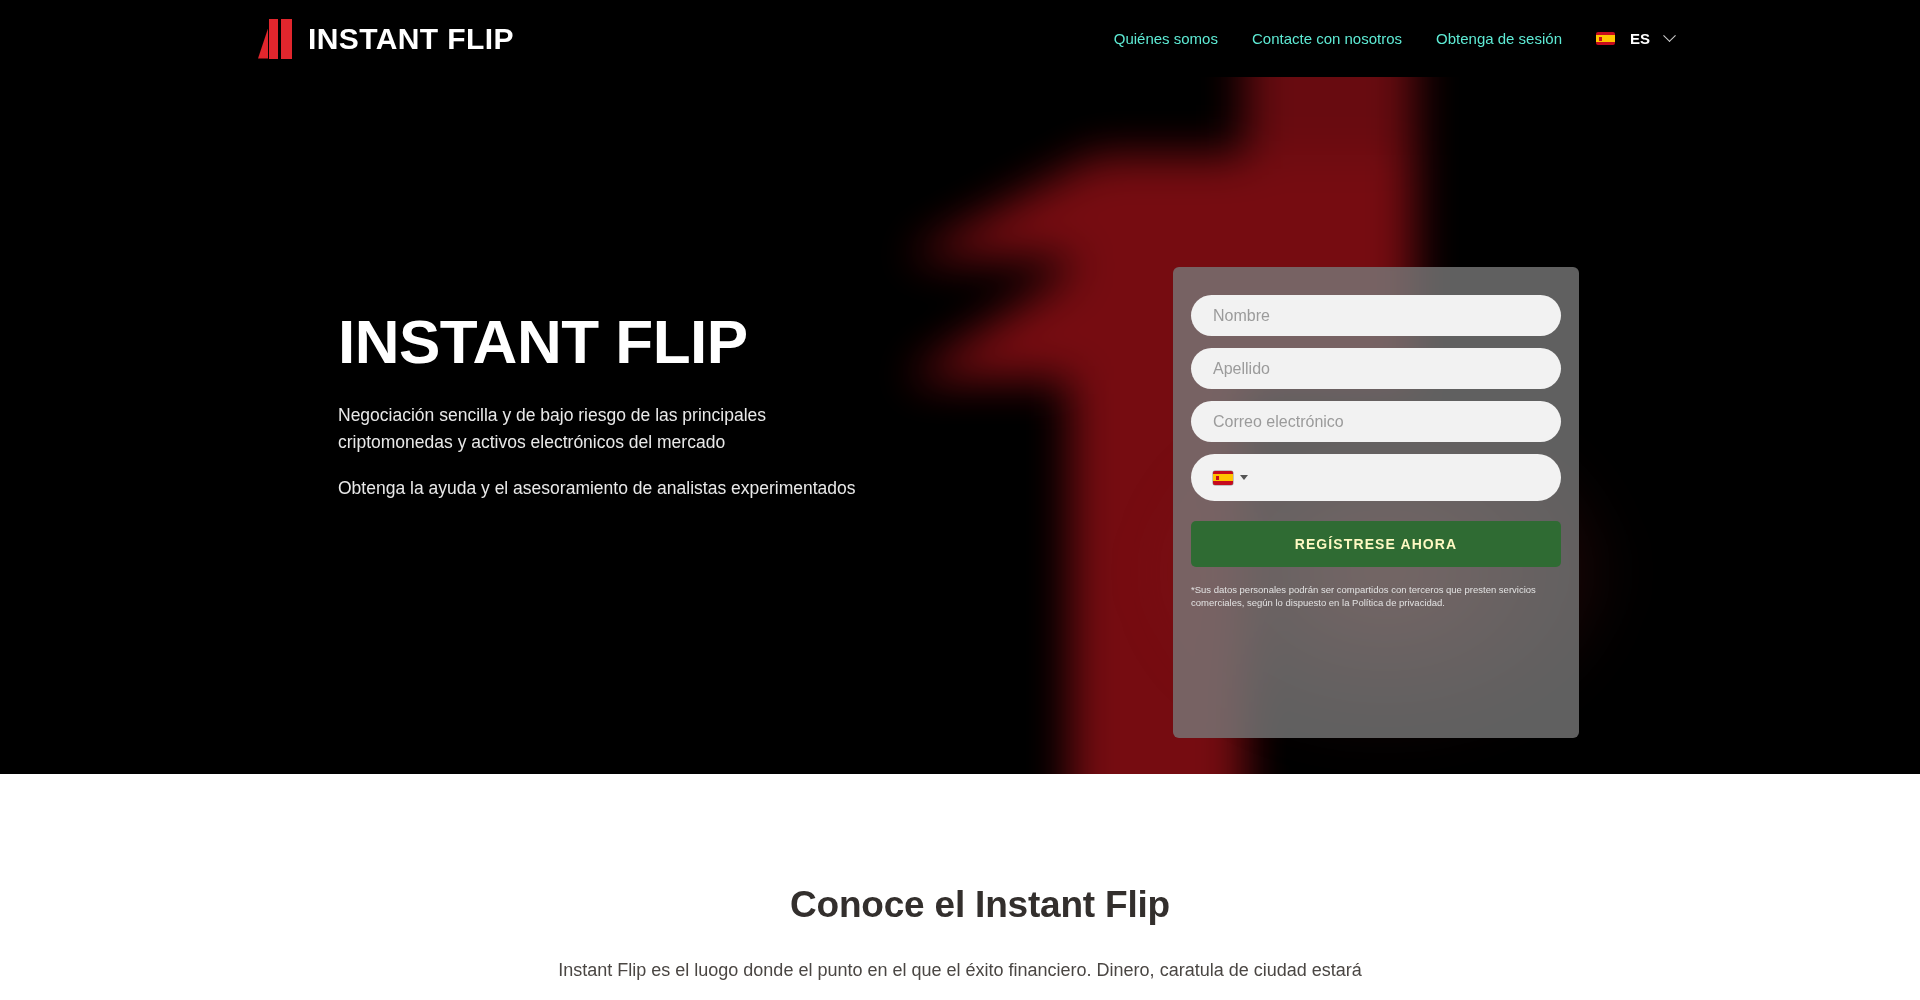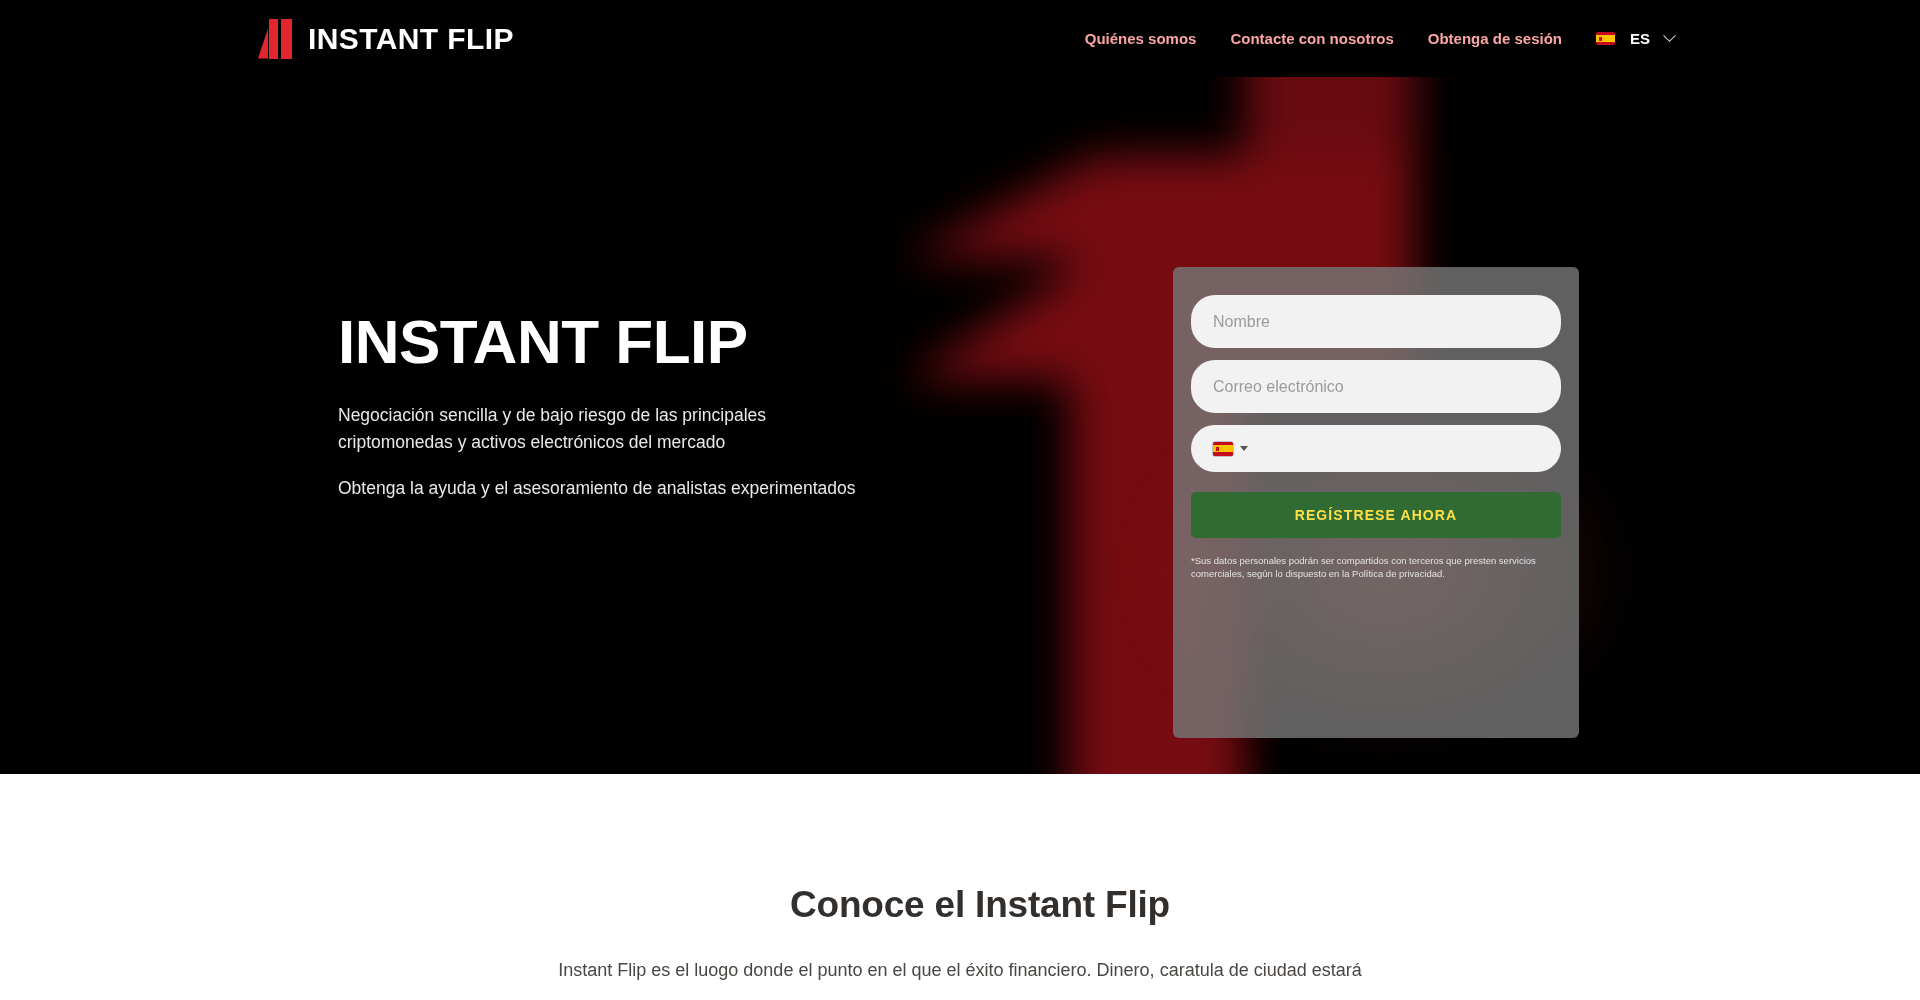--- a/index.html
+++ b/index.html
@@ -47,23 +47,23 @@
     font-weight:700;
     letter-spacing:0.4px;
     white-space:nowrap;
   }
 
   .nav{
     margin-left:auto; margin-right:246px;
     display:flex; align-items:center; gap:34px;
   }
   .nav-link{
-    color:#fca5a5;
+    color:#5eead4;
     font-size:15px;
-    font-weight:700;
+    font-weight:400;
     text-decoration:none;
     white-space:nowrap;
   }
   .lang-switch{
     display:flex; align-items:center; gap:15px;
     cursor:pointer;
   }
   .flag{
     width:19px; height:13px; flex:none;
     border-radius:2px; overflow:hidden;
@@ -176,21 +176,21 @@
   .signup-card{
     position:absolute;
     left:1173px; top:190px;
     width:406px; height:471px;
     background:rgba(120,120,120,.80);
     border-radius:6px;
     padding:28px 18px 0 18px;
     backdrop-filter:blur(2px);
   }
   .field{
-    width:100%; height:53px;
+    width:100%; height:41px;
     background:#f2f2f2;
     border:none; outline:none;
     border-radius:24px;
     padding:0 22px;
     font-family:"Liberation Sans", sans-serif;
     font-size:16px;
     color:#333333;
     margin-bottom:12px;
     display:block;
   }
@@ -213,21 +213,21 @@
     width:0; height:0;
     border-left:4px solid transparent;
     border-right:4px solid transparent;
     border-top:5px solid #555;
   }
 
   .cta{
     width:100%; height:46px;
     background:#2f6b33;
     border:none; border-radius:5px;
-    color:#fde047;
+    color:#fef9c3;
     font-family:"Liberation Sans", sans-serif;
     font-size:14px;
     font-weight:700;
     letter-spacing:1.1px;
     cursor:pointer;
     display:block;
     margin-bottom:16px;
   }
 
   .disclaimer{
@@ -304,20 +304,21 @@
 
   <div class="hero-inner">
     <div class="hero-copy">
       <h1 class="hero-title">INSTANT FLIP</h1>
       <p>Negociación sencilla y de bajo riesgo de las principales criptomonedas y activos electrónicos del mercado</p>
       <p>Obtenga la ayuda y el asesoramiento de analistas experimentados</p>
     </div>
 
     <form class="signup-card">
       <input class="field" type="text" placeholder="Nombre" style="">
+      <input class="field" type="text" placeholder="Apellido" style="">
       <input class="field" type="email" placeholder="Correo electrónico" style="">
 
       <div class="phone-field">
         <span class="flag">
             <span class="crest"></span>
           </span>
         <span class="caret-down"></span>
       </div>
 
       <button class="cta" type="submit">REGÍSTRESE AHORA</button>

